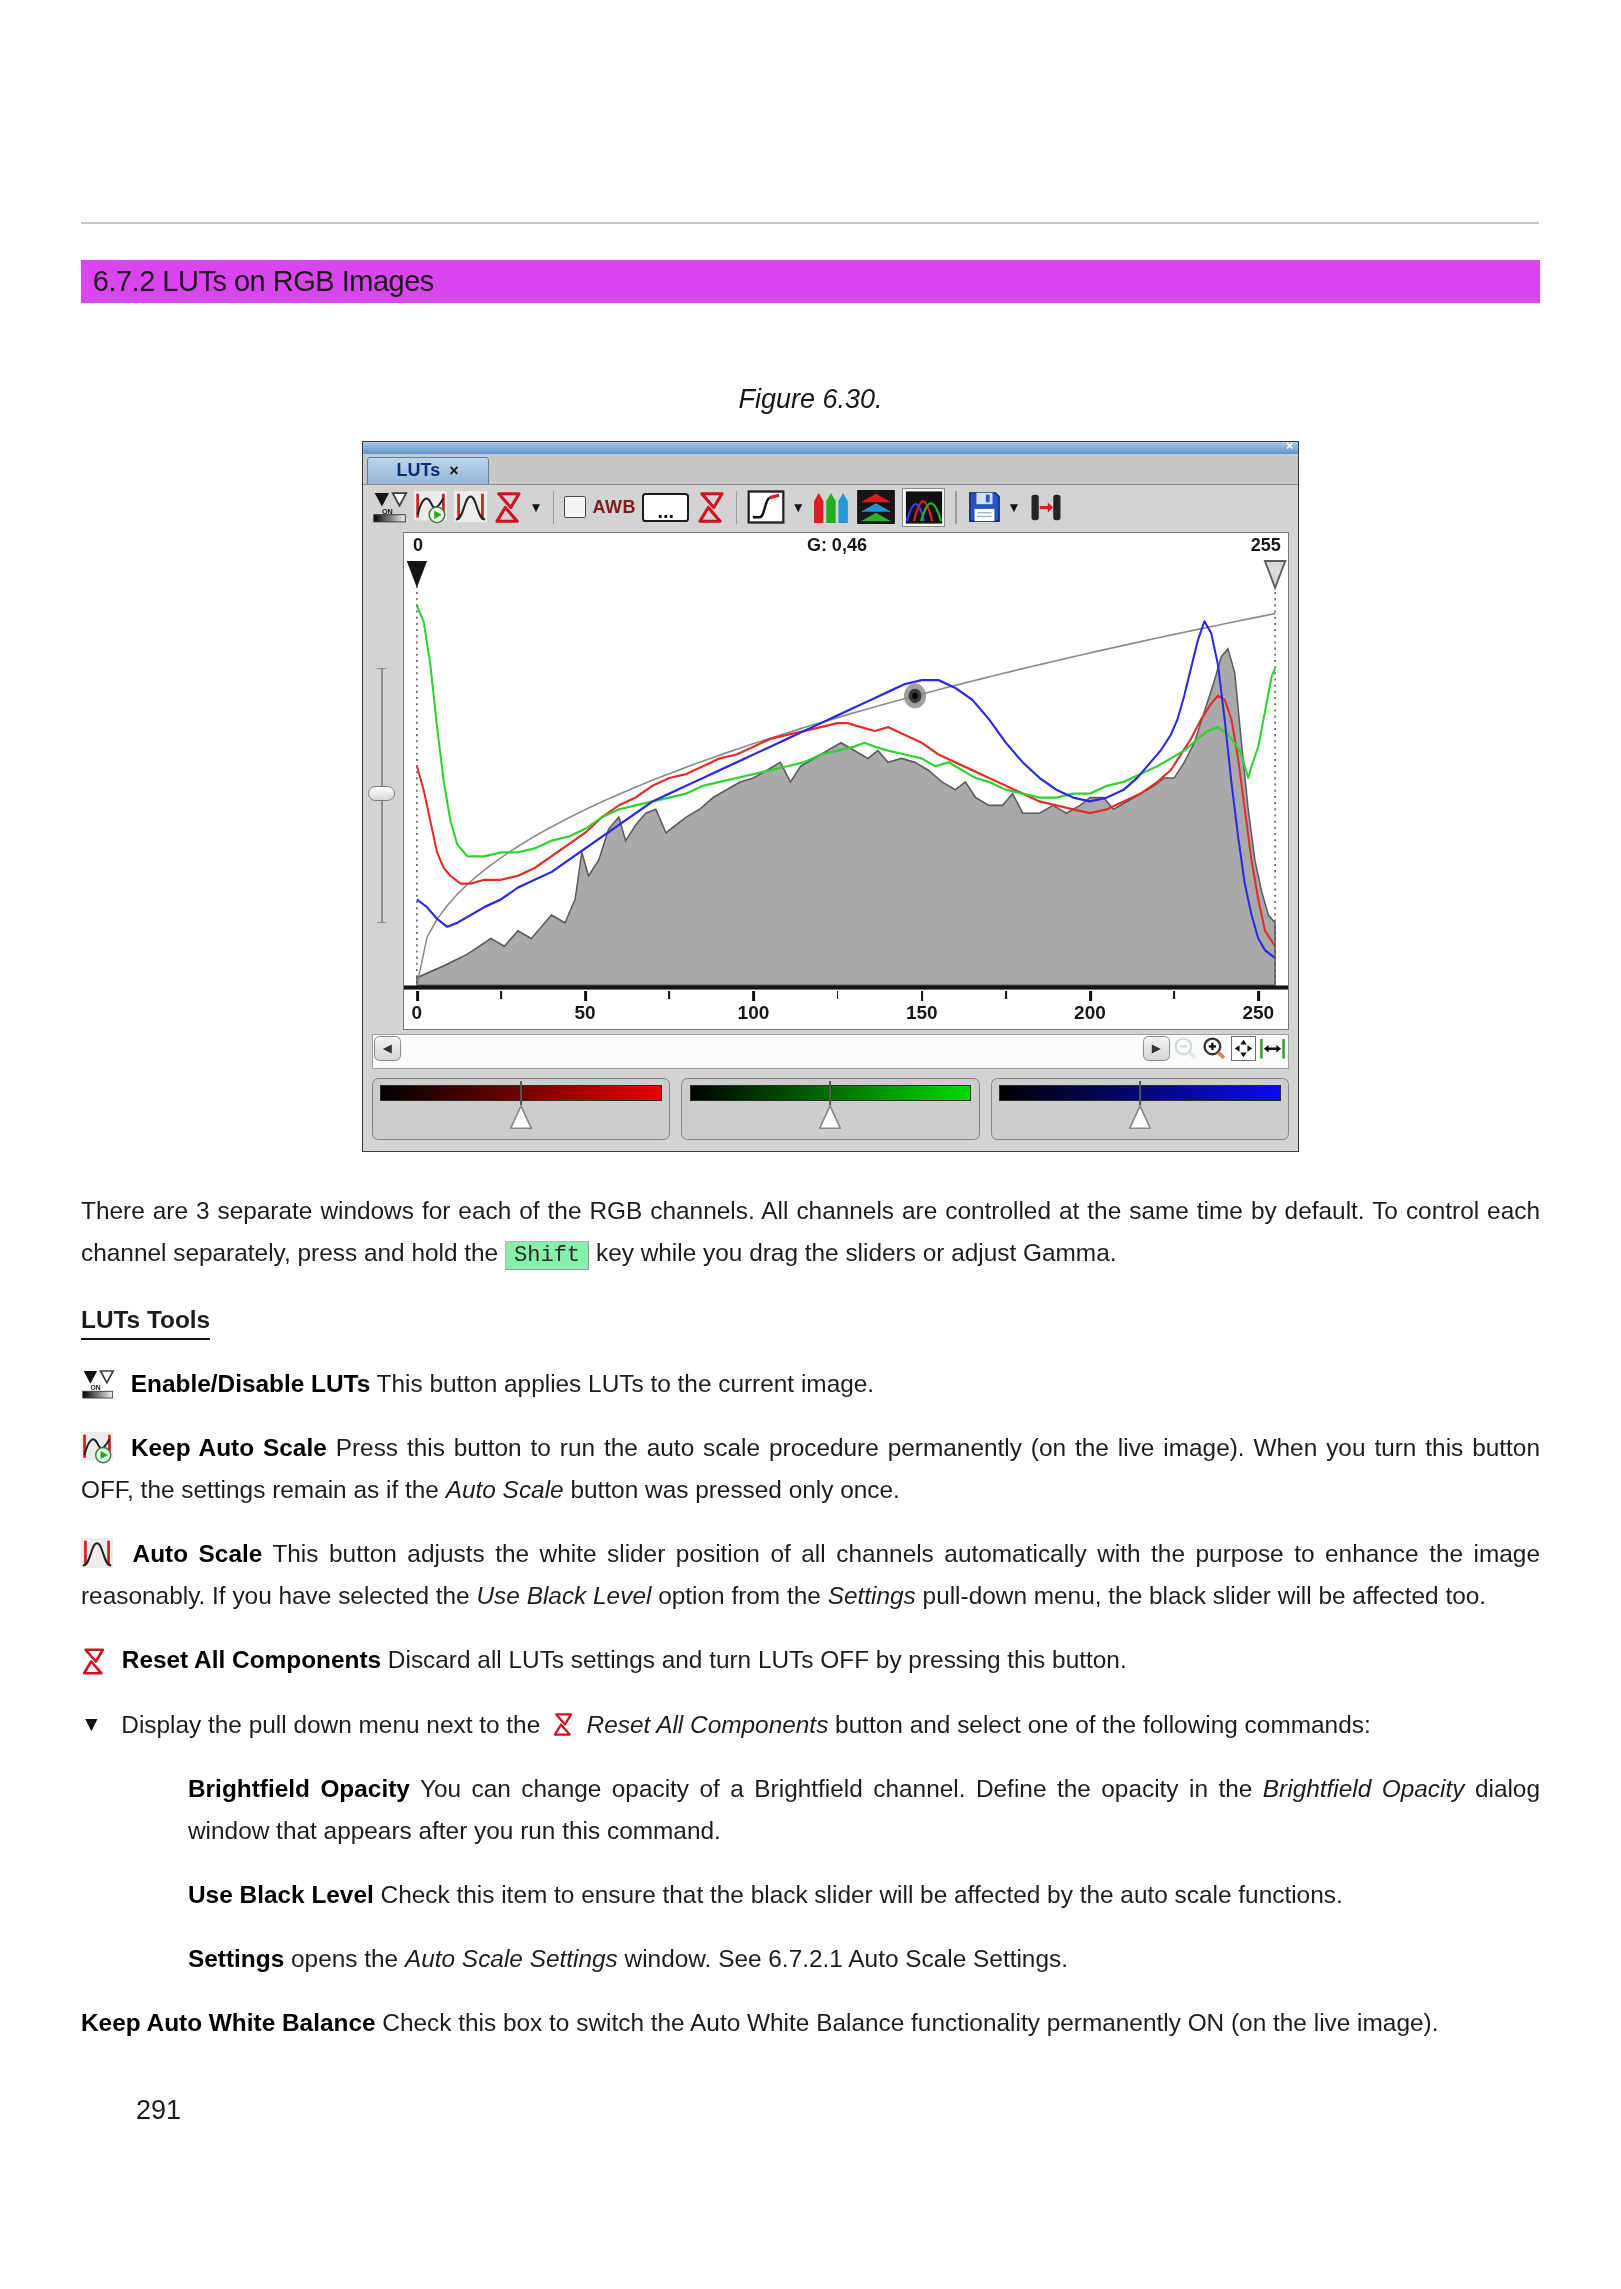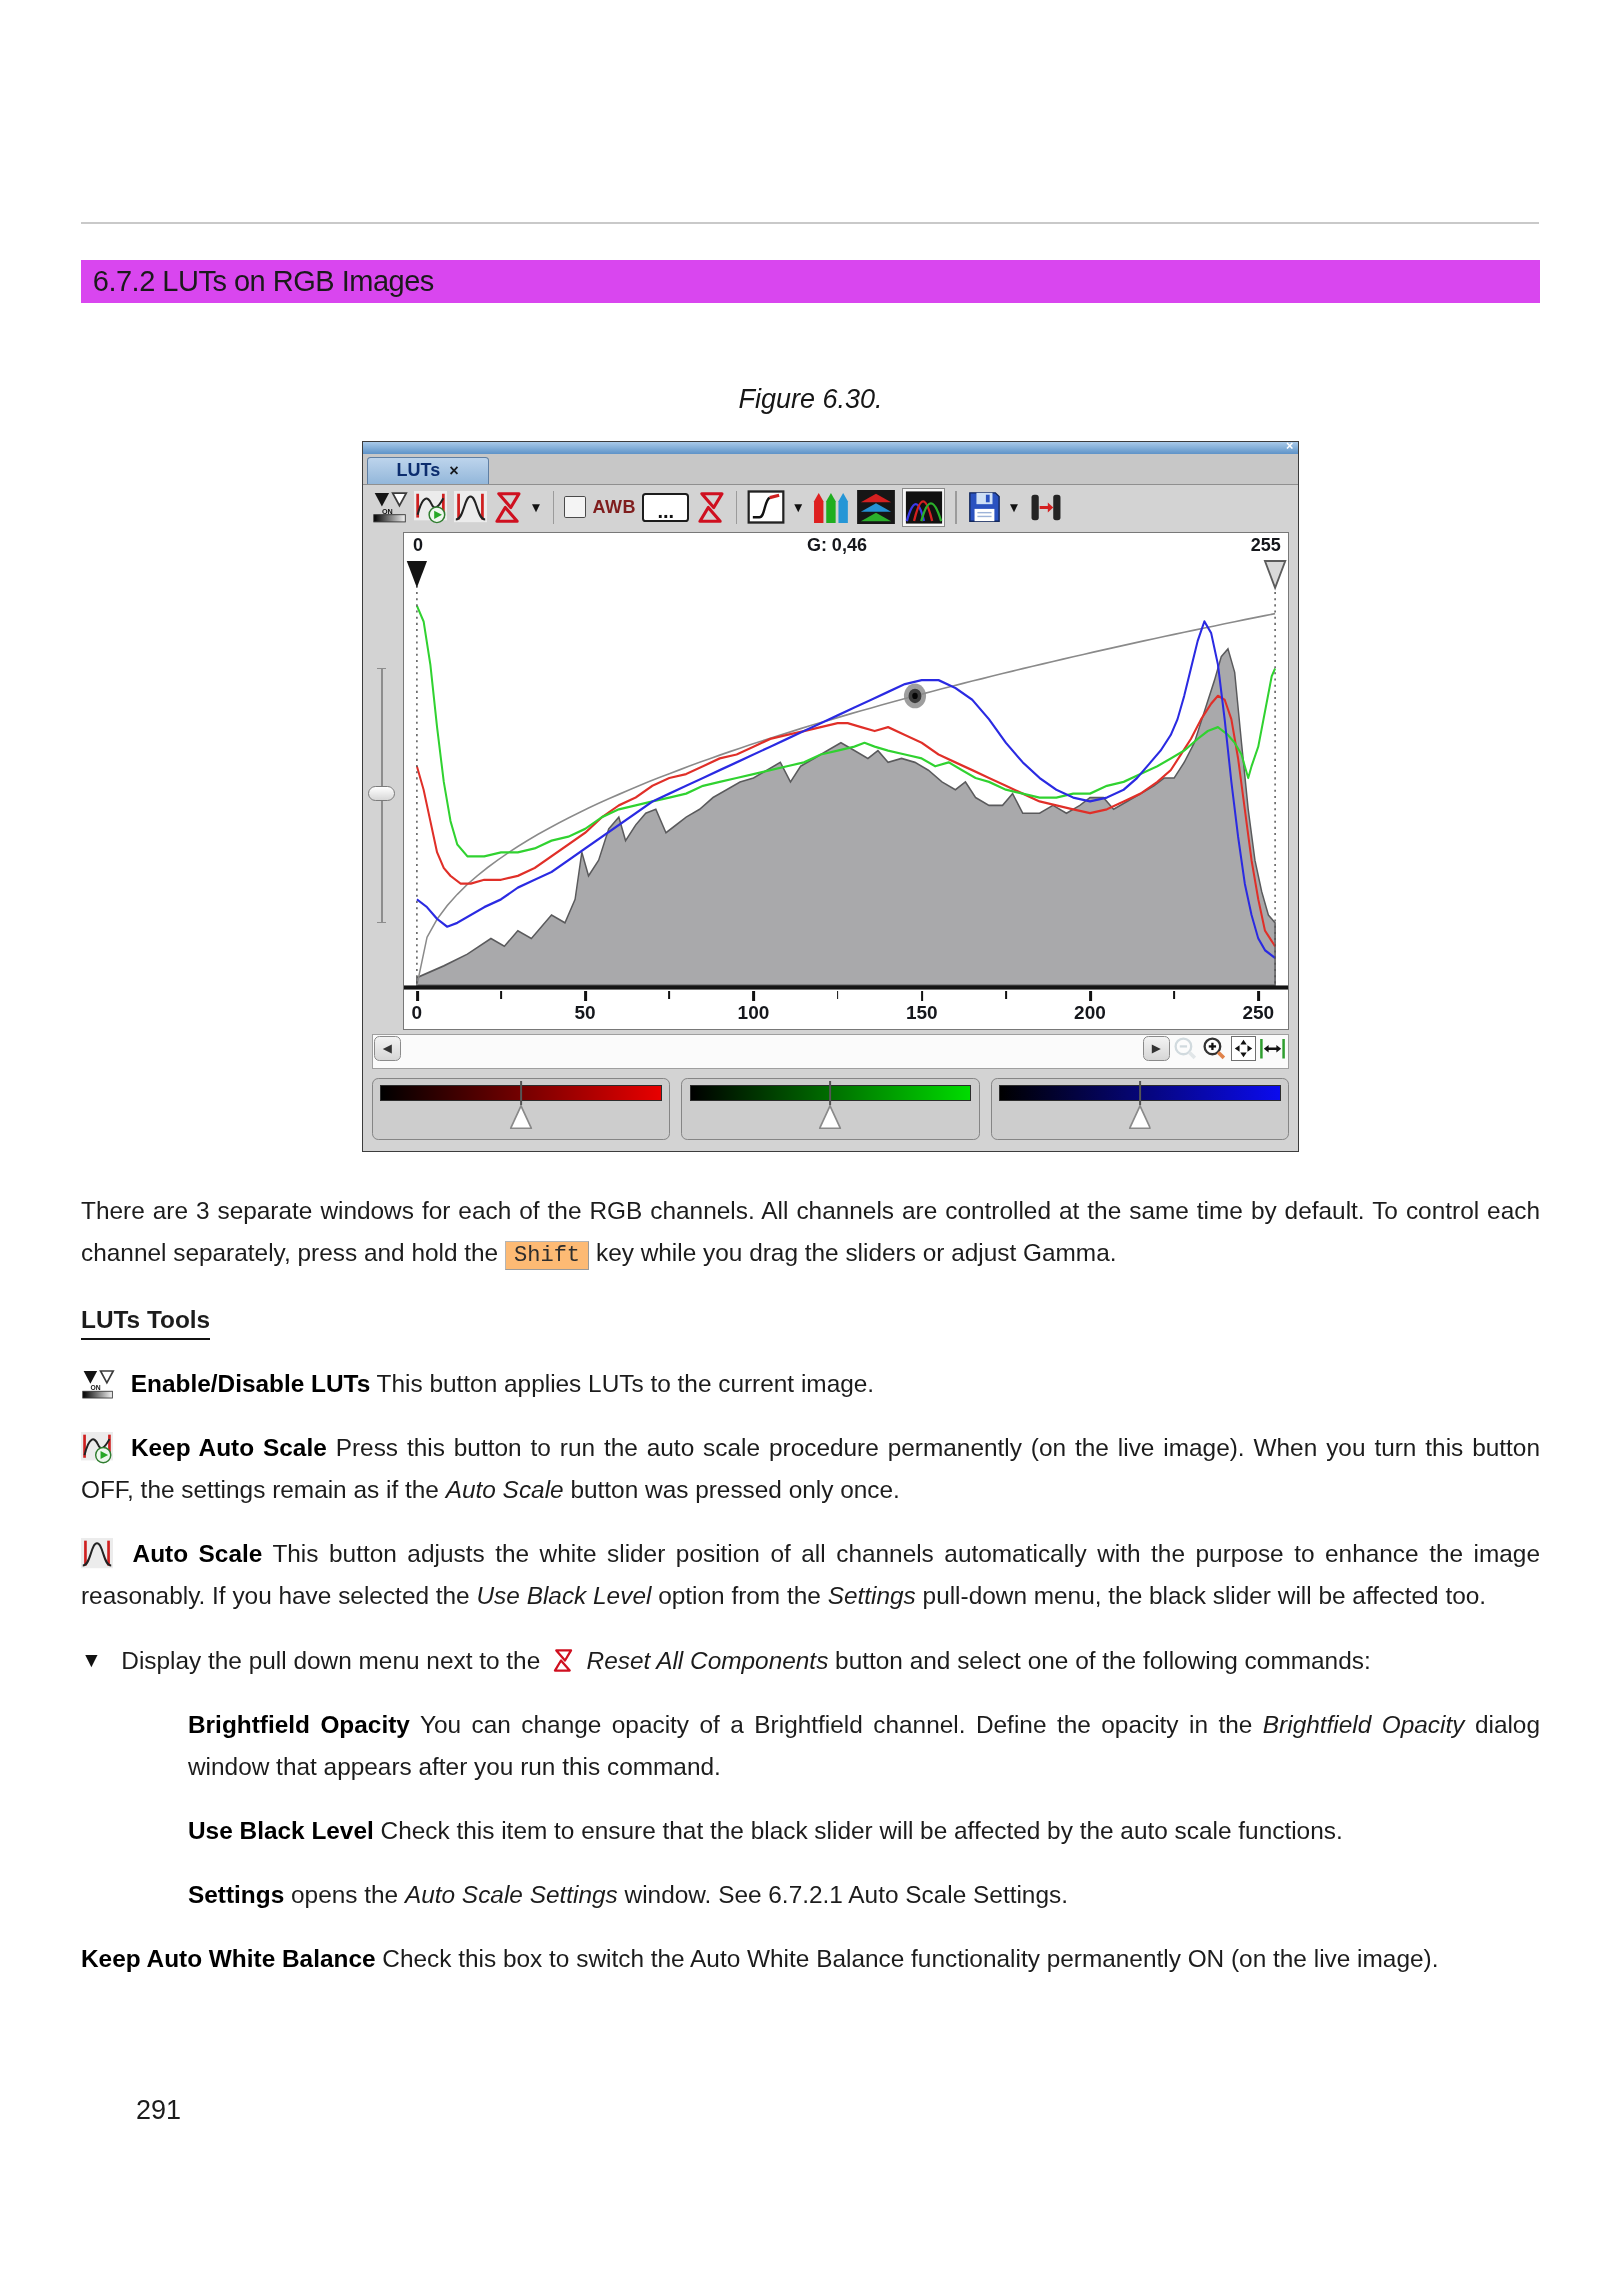--- a/index.html
+++ b/index.html
@@ -60,21 +60,21 @@
   .grad-bar{position:absolute;top:6.3px;left:7.2px;right:7.2px;height:13.6px;border:0.9px solid #2c2c2c;}
   .grad-red .grad-bar{background:linear-gradient(to right,#000,#e80000);}
   .grad-green .grad-bar{background:linear-gradient(to right,#000,#00dc00);}
   .grad-blue .grad-bar{background:linear-gradient(to right,#000,#0b0bee);}
   .grad-tick{position:absolute;left:50%;top:1.8px;width:1.8px;height:24.4px;background:#555;transform:translateX(-0.9px);}
   .grad-pointer{position:absolute;left:50%;top:26px;transform:translateX(-50%);}
 
   
   .bodytext{position:absolute;left:81px;top:1190px;width:1459px;font-size:24.4px;line-height:42px;color:#1c1c1c;}
   .bodytext p{margin:0 0 22px 0;text-align:justify;}
-  .key{font-family:"Liberation Mono",monospace;font-size:22px;background:#fdba74;border:0.9px solid #b5b5b5;
+  .key{font-family:"Liberation Mono",monospace;font-size:22px;background:#86efac;border:0.9px solid #b5b5b5;
         border-right:1.8px solid #9a9a9a;border-bottom:1.8px solid #9a9a9a;padding:0.9px 8.1px;color:#2d2d2d;white-space:nowrap;}
   .tools-heading{margin:9px 0 29px 0;}
   .tools-heading span{font-weight:bold;border-bottom:2.7px solid #111;padding-bottom:4.5px;}
   .b{font-weight:bold;color:#000;}
   .it{font-style:italic;}
   .iic{vertical-align:-8.1px;margin-right:9px;}
   .iic-s{vertical-align:-4.5px;margin:0 5.4px;}
   .cmd{margin-left:107px !important;}
   .menu-arrow{font-size:21px;color:#111;margin-right:12.7px;vertical-align:1.8px;}
   .page-number{position:absolute;left:136px;top:2095px;font-size:27px;color:#1c1c1c;}
@@ -402,20 +402,27 @@
           <use href="#sym-autoscale"></use>
         </svg>
       <span class="b">Auto Scale</span>
       <span>This button adjusts the white slider position of all channels automatically with the purpose to enhance the image reasonably. If you have selected the</span>
       <span class="it">Use Black Level</span>
       <span>option from the</span>
       <span class="it">Settings</span>
       <span>pull-down menu, the black slider will be affected too.</span>
     </p>
 
+    <p>
+      <svg class="iic" width="25" height="29" viewBox="0 0 28 32">
+          <use href="#sym-reset"></use>
+        </svg>
+      <span class="b">Reset All Components</span>
+      <span>Discard all LUTs settings and turn LUTs OFF by pressing this button.</span>
+    </p>
 
     <p>
       <span class="menu-arrow">▼</span>
       <span>Display the pull down menu next to the</span>
       <svg class="iic-s" width="22" height="25" viewBox="0 0 24 28">
           <use href="#sym-reset"></use>
         </svg>
       <span class="it">Reset All Components</span>
       <span>button and select one of the following commands:</span>
     </p>

